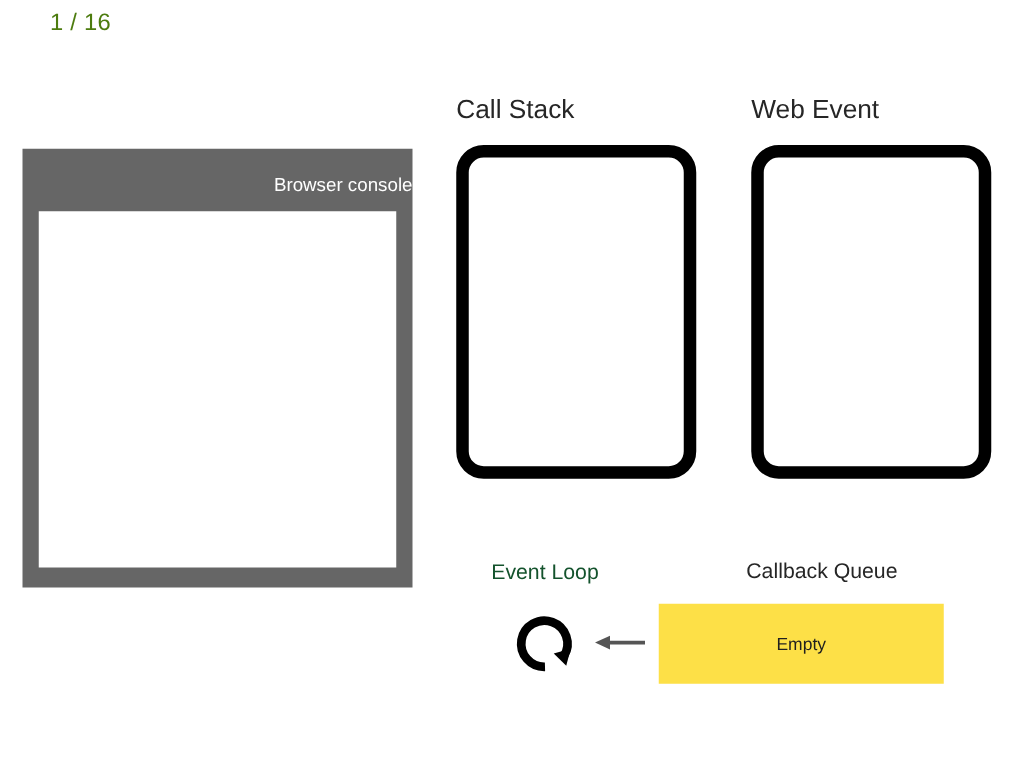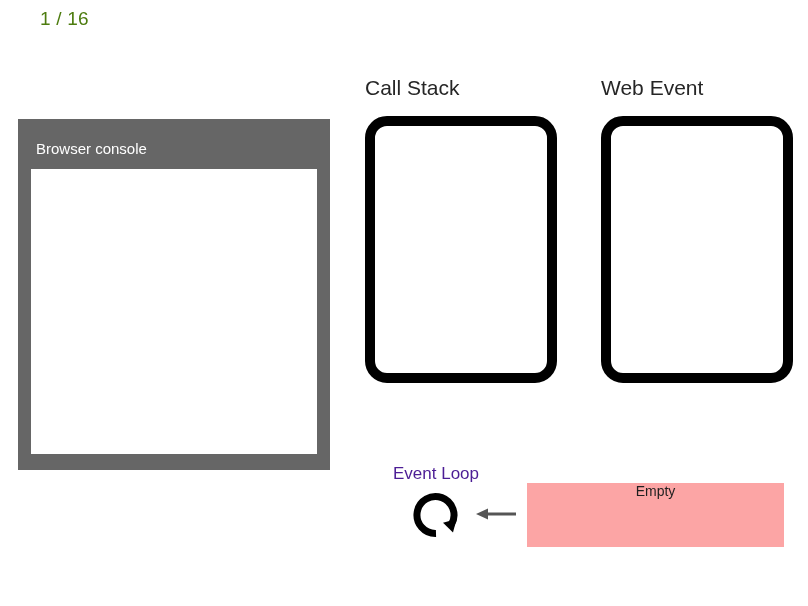--- a/index.html
+++ b/index.html
@@ -39,25 +39,24 @@
     width: 312px;
     height: 351px;
     background: #666666;
     box-sizing: border-box;
   }
   .console-title {
     position: absolute;
     left: 0;
     top: 21px;
     width: 100%;
-    text-align: left;
+    text-align: right;
     font-size: 15px;
     color: #ffffff;
     white-space: nowrap;
-    padding-left: 18px;
   }
   .console-screen {
     position: absolute;
     left: 13px;
     top: 50px;
     width: 286px;
     height: 285px;
     background: #ffffff;
   }
   .console-log-list {
@@ -97,23 +96,22 @@
   #web-apis-box     { left: 601px; top: 116px; width: 192px; height: 267px; }
 
   
   #event-loop-title {
     position: absolute;
     left: 371px;
     top: 448px;
     width: 130px;
     text-align: center;
     font-size: 17px;
-    color: #4c1d95;
-    white-space: nowrap;
-    margin-top: 16px;
+    color: #14532d;
+    white-space: nowrap;
   }
   .event-loop-icon {
     position: absolute;
     left: 410px;
     top: 489px;
     width: 52px;
     height: 52px;
   }
 
   
@@ -133,25 +131,25 @@
     width: 261px;
     text-align: center;
     font-size: 17px;
     color: #262626;
     white-space: nowrap;
   }
   .queue-box {
     position: absolute;
     left: 527px;
     top: 483px;
-    width: 257px;
+    width: 228px;
     height: 64px;
-    background: #fca5a5;
+    background: #fde047;
     display: flex;
-    align-items: flex-start;
+    align-items: center;
     justify-content: center;
   }
   .queue-empty-label {
     font-size: 14px;
     color: #1f1f1f;
     white-space: nowrap;
   }
 </style>
 </head>
 <body>
@@ -186,17 +184,18 @@
     </svg>
   </div>
 
   <div class="feed-arrow">
     <svg width="44" height="22" viewBox="0 0 44 22" aria-hidden="true">
       <line x1="42" y1="11" x2="12" y2="11" stroke="#555555" stroke-width="3"></line>
       <polygon points="2,11 14,5.5 14,16.5" fill="#555555"></polygon>
     </svg>
   </div>
 
+  <div id="callback-queue-title">Callback Queue</div>
   <div class="queue-box">
     <span class="queue-empty-label">Empty</span>
   </div>
 
 </div>
 
 </body></html>

